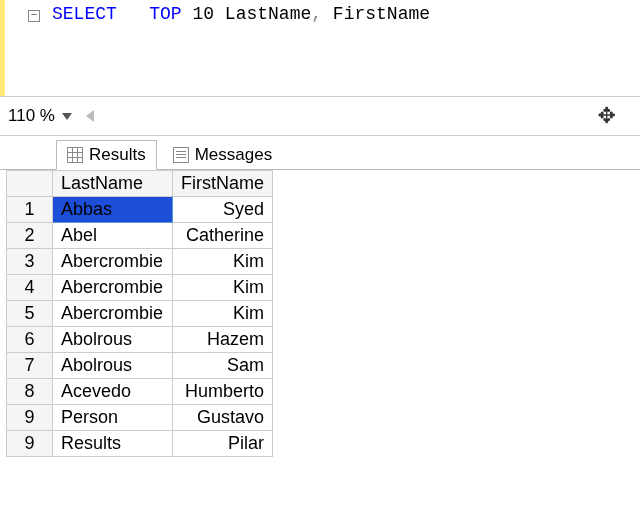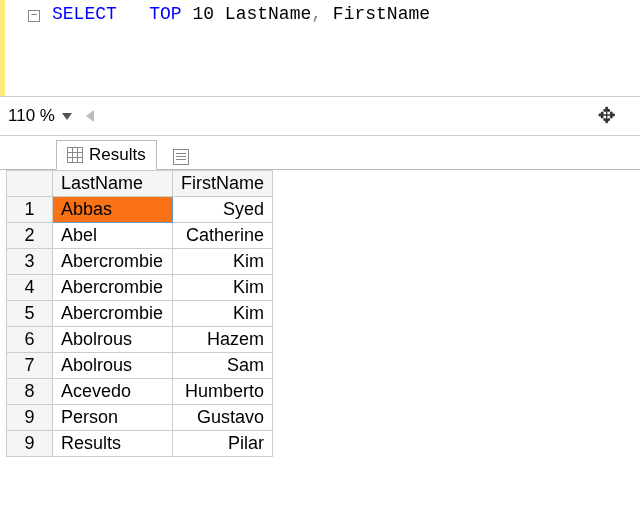--- a/index.html
+++ b/index.html
@@ -152,21 +152,21 @@
       background: #f5f5f5;
     }
     td.rownum {
       background: #f5f5f5;
       text-align: center;
       width: 46px;
     }
     td.col-last { min-width: 120px; }
     td.col-first { min-width: 100px; text-align: right; }
     td.selected {
-      background: #f97316;
+      background: #1d4ed8;
       border: 1px solid #5a9bc9;
     }
   </style>
 </head>
 <body>
 
 <div class="editor-area">
   <div class="gutter">
     <div class="gutter-line">
       <span class="collapse-box">−</span>
@@ -187,20 +187,21 @@
   <span class="move-icon">✥</span>
 </div>
 
 <div class="tabs">
   <div class="tab active">
     <span class="tab-icon grid-icon"></span>
     <span>Results</span>
   </div>
   <div class="tab">
     <span class="tab-icon msg-icon"></span>
+    <span>Messages</span>
   </div>
 </div>
 
 <div class="results">
   <table>
     <thead>
       <tr>
         <th class="rownum-header"></th>
         <th>LastName</th>
         <th>FirstName</th>

